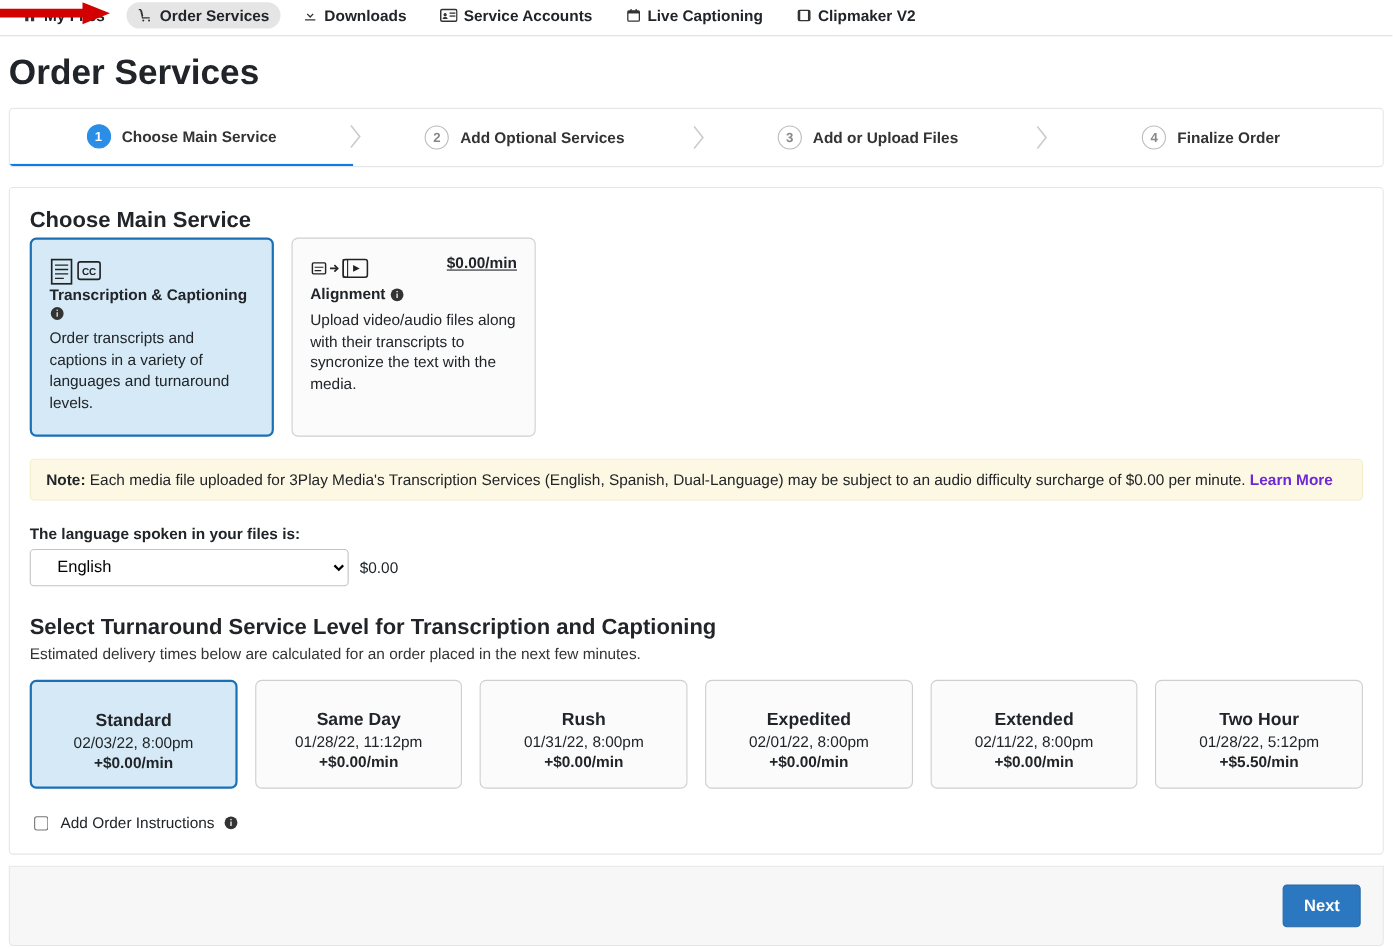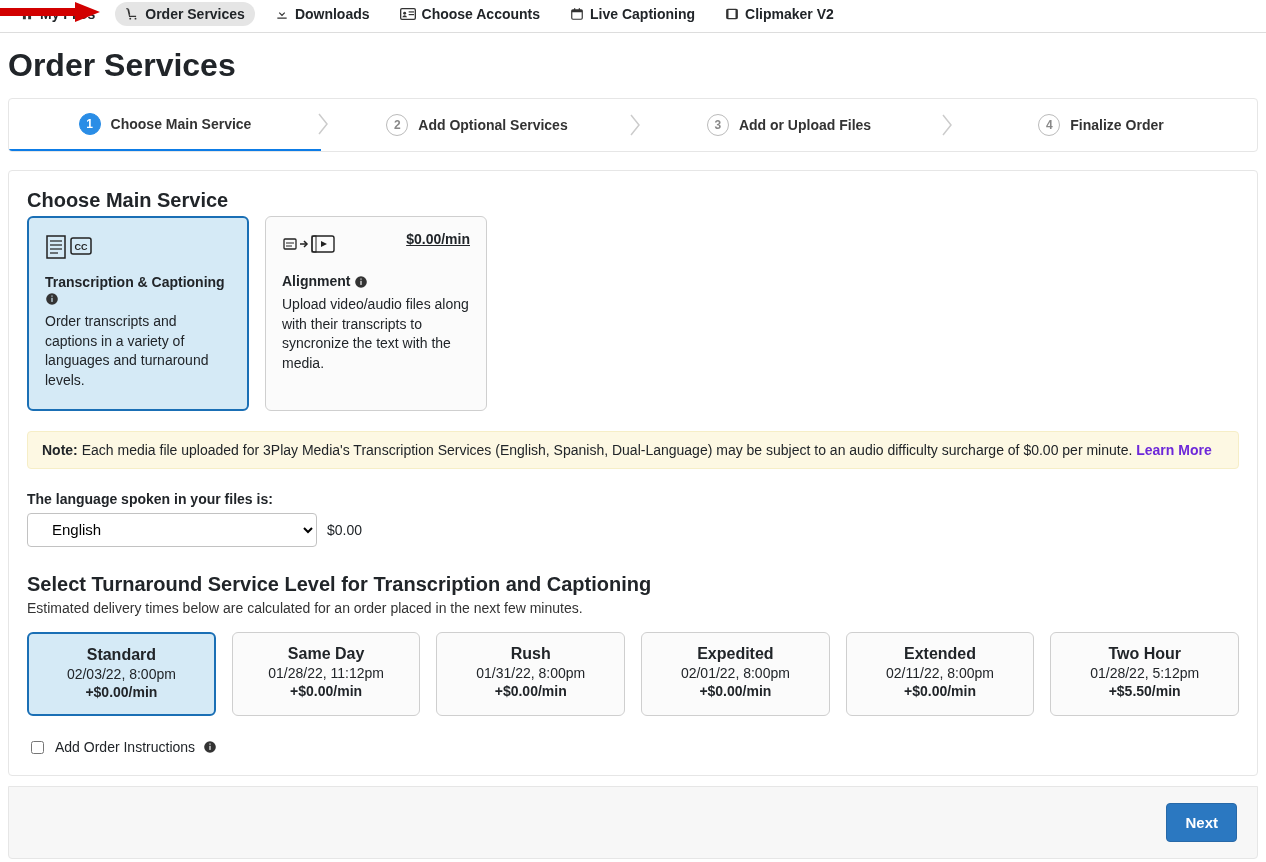--- a/index.html
+++ b/index.html
@@ -118,21 +118,20 @@
     cursor: pointer;
   }
   .service-card.selected {
     border: 2px solid #1a6fb5;
     background: #d5eaf6;
   }
   .service-card .top-row {
     display: flex;
     justify-content: space-between;
     align-items: flex-start;
-    margin-bottom: 14px;
     min-height: 28px;
   }
   .service-card .svc-title {
     font-weight: 700;
     margin-bottom: 6px;
   }
   .service-card .svc-desc {
     font-size: 14px;
     line-height: 1.4;
   }
@@ -171,21 +170,21 @@
   }
   .turnaround-row {
     display: flex;
     gap: 16px;
     margin-bottom: 22px;
   }
   .turn-card {
     width: 202px;
     border: 1px solid #cfcfcf;
     border-radius: 6px;
-    padding: 12px 8px 14px 8px;
+    padding: 27px 8px 14px 8px;
     background: #fbfbfb;
     text-align: center;
     cursor: pointer;
   }
   .turn-card.selected {
     border: 2px solid #1a6fb5;
     background: #d5eaf6;
   }
   .turn-card .tname { font-weight: 800; font-size: 16px; margin-bottom: 2px; }
   .turn-card .tdate { font-size: 14px; margin-bottom: 2px; }
@@ -261,21 +260,21 @@
   <div class="nav-item">
     <span class="icon">
       <svg width="16" height="14" viewBox="0 0 24 18" fill="#333">
           <rect x="1" y="1" width="22" height="16" rx="2" fill="none" stroke="#333" stroke-width="2"></rect>
           <circle cx="7" cy="8" r="2.2"></circle>
           <path d="M3.5 14c.5-2 2-3 3.5-3s3 1 3.5 3"></path>
           <rect x="13" y="5" width="8" height="1.8"></rect>
           <rect x="13" y="9" width="8" height="1.8"></rect>
         </svg>
     </span>
-    <span>Choose Accounts</span>
+    <span>Service Accounts</span>
   </div>
   <div class="nav-item">
     <span class="icon">
       <svg width="14" height="14" viewBox="0 0 24 24" fill="#333">
           <rect x="3" y="5" width="18" height="16" rx="2" fill="none" stroke="#333" stroke-width="2"></rect>
           <rect x="3" y="5" width="18" height="4"></rect>
           <rect x="7" y="2" width="2" height="5"></rect>
           <rect x="15" y="2" width="2" height="5"></rect>
         </svg>
     </span>

